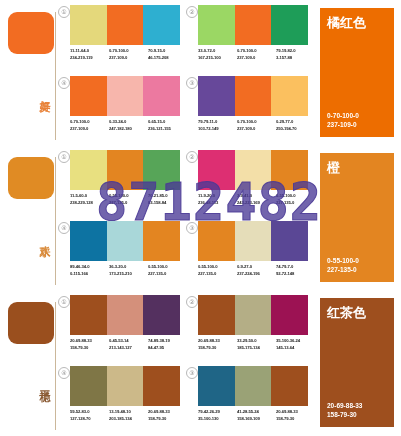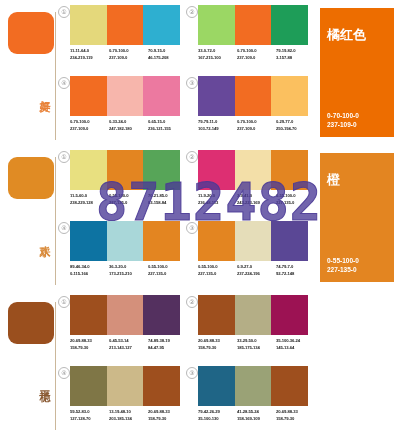--- a/index.html
+++ b/index.html
@@ -54,21 +54,21 @@
     white-space:nowrap;
   }
 
   
   .bigpanel{
     position:absolute;left:320px;top:8px;width:74px;height:129px;
   }
   .bp-title{
     position:absolute;left:7px;top:7px;
     font-size:13px;line-height:15px;font-weight:bold;color:#ffffff;
-    letter-spacing:0px;white-space:nowrap;margin-top:12px;
+    letter-spacing:0px;white-space:nowrap;
   }
   .bp-vals{position:absolute;left:7px;bottom:8px;}
   .bp-vals div{
     font-size:6.5px;line-height:9px;font-weight:bold;color:#ffffff;
     letter-spacing:0px;white-space:nowrap;
   }
 
   
   .watermark{
     position:absolute;left:96px;top:176px;
@@ -355,16 +355,23 @@
             <span>41-28-55-24</span>
             <span>20-69-88-33</span>
           </div>
           <div class="valrow">
             <span>35-100-130</span>
             <span>158-169-109</span>
             <span>158-79-30</span>
           </div>
         </div>
     </div>
+    <div class="bigpanel" id="bp2" style="background: rgb(158, 79, 30);">
+      <div class="bp-title">红茶色</div>
+      <div class="bp-vals">
+        <div>20-69-88-33</div>
+        <div>158-79-30</div>
+      </div>
+    </div>
   </div>
 
   <div class="watermark">8712482</div>
 </div>
 
 </body></html>

